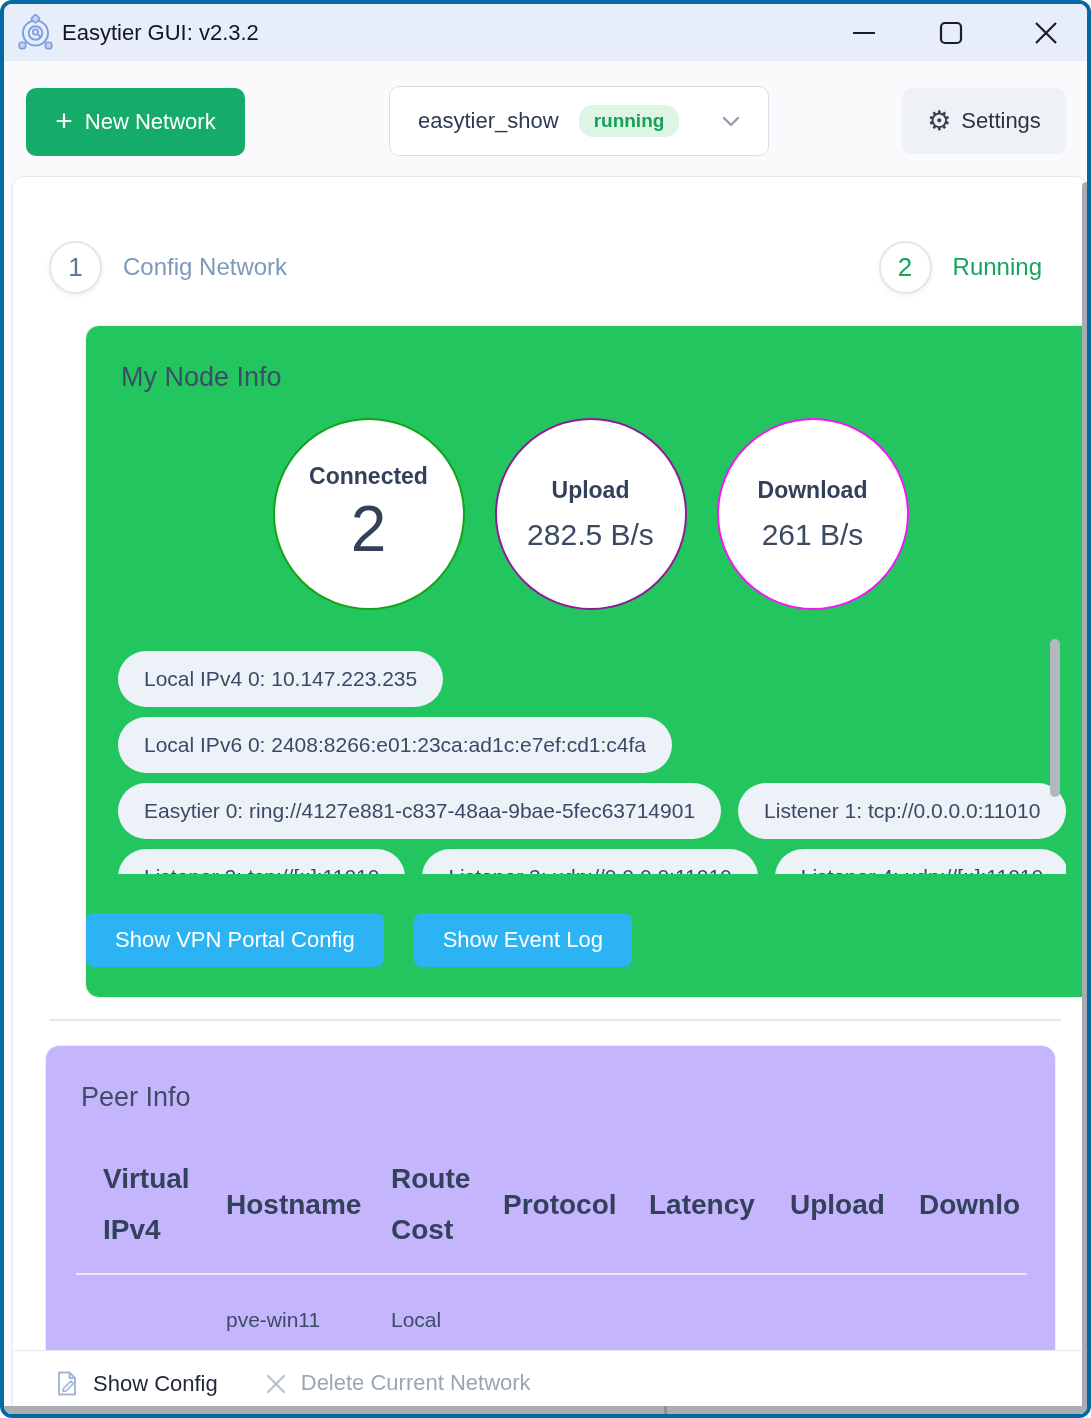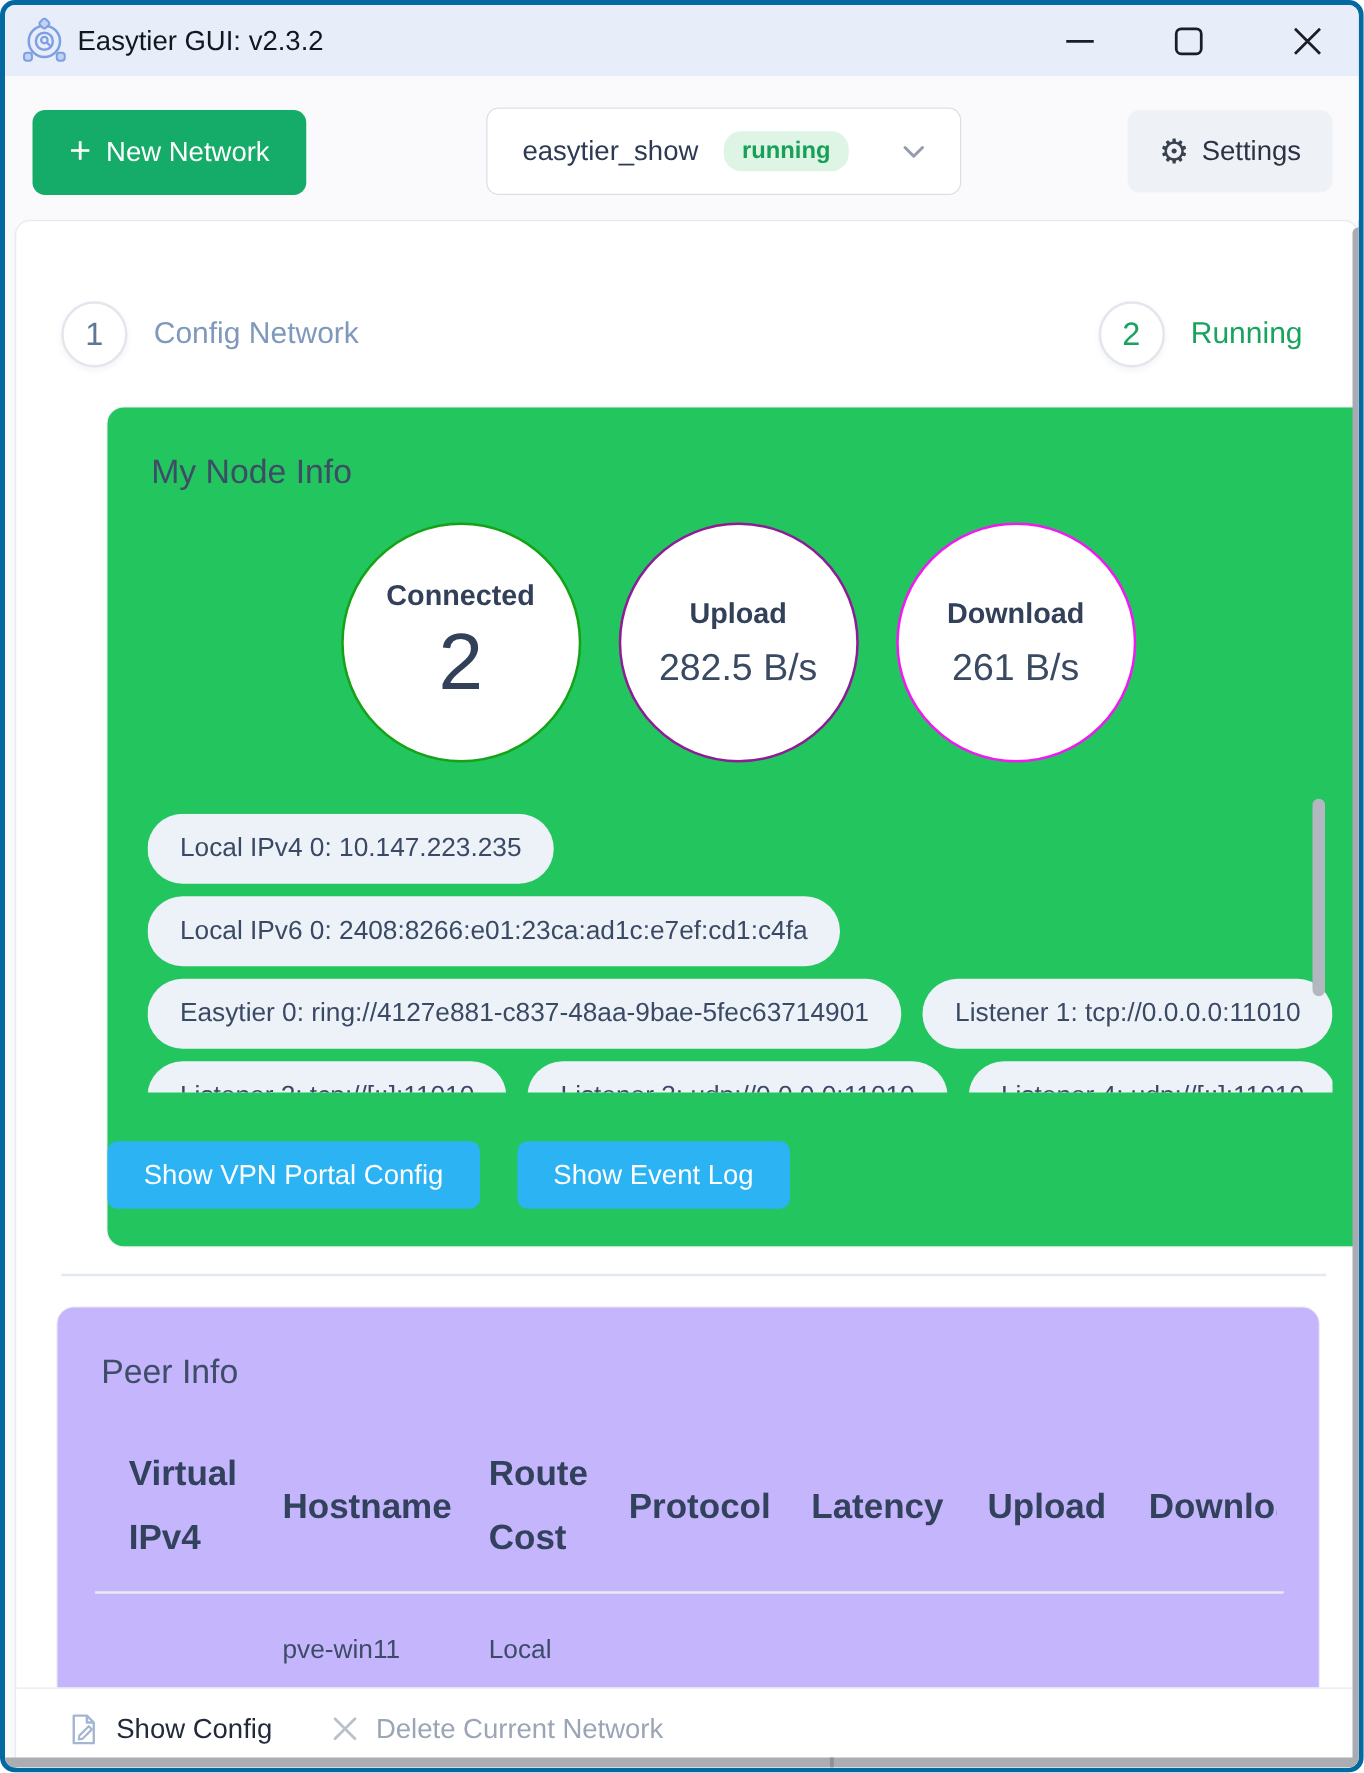--- a/index.html
+++ b/index.html
@@ -112,21 +112,21 @@
   .thead-divider { position:absolute; left:30px; top:227px; width:951px; height:2px; background:#e8eaee; }
   .trow { position:absolute; left:35px; top:262px; width:940px; display:flex; overflow:hidden; }
   .td { padding-left:22px; font-size:21px; color:#3c4c66; flex:none; }
   .td:nth-child(1){width:123px;} .td:nth-child(2){width:165px;} .td:nth-child(3){width:112px;}
   
   .footer {
     position:absolute; left:0; top:1173px; width:100%; height:73px;
     background:#ffffff; border-top:1px solid #e9eaee; z-index:5;
     display:flex; align-items:center; padding:0 0 8px 40px;
   }
-  .footer-item { display:flex; align-items:center; gap:13px; font-size:22px; color:#222a39; cursor:pointer; }
+  .footer-item { display:flex; align-items:flex-end; gap:13px; font-size:22px; color:#222a39; cursor:pointer; }
   .footer-item.disabled { color:#9ba5b5; margin-left:46px; cursor:default; }
   
   .vscroll {
     position:absolute; left:1078px; top:178px; width:9px; height:1240px;
     background:#a8abb1; border-radius:5px 5px 0 0; z-index:10; cursor:pointer;
   }
   .green-sliver { position:absolute; left:1086px; top:258px; width:5px; height:48px; background:#1ea05c; z-index:9; }
   .hscroll { position:absolute; left:0; bottom:0; width:100%; height:8px; background:#aaadb2; z-index:11; cursor:pointer; }
   .hscroll .tick { position:absolute; left:660px; top:0; width:3px; height:100%; background:#8d9196; }
   svg { display:block; }

